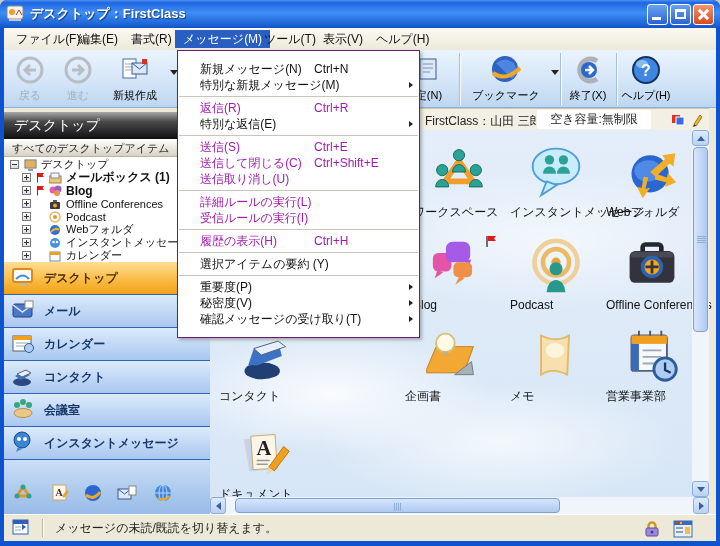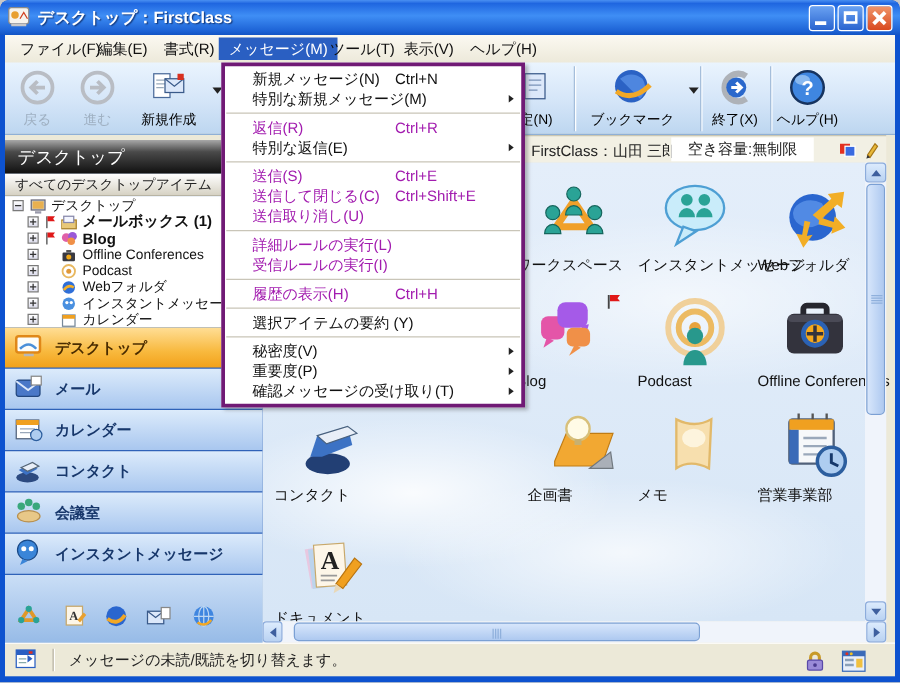--- a/index.html
+++ b/index.html
@@ -75,21 +75,21 @@
 .arr.right{border-left:5px solid #3e5f9e;border-top:4px solid transparent;border-bottom:4px solid transparent}
 .vthumb{position:absolute;left:1px;width:15px;background:linear-gradient(90deg,#d7e6fb,#aec9f0);border:1px solid #7ba0d4;border-radius:4px}
 .hthumb{position:absolute;top:1px;height:15px;background:linear-gradient(180deg,#d7e6fb,#aec9f0);border:1px solid #7ba0d4;border-radius:4px}
 .grip-v{position:absolute;left:3px;width:9px;height:1px;background:#8fb0dc;box-shadow:0 2px 0 #8fb0dc,0 4px 0 #8fb0dc,0 6px 0 #8fb0dc}
 .grip-h{position:absolute;top:4px;width:1px;height:8px;background:#8fb0dc;box-shadow:2px 0 0 #8fb0dc,4px 0 0 #8fb0dc,6px 0 0 #8fb0dc}
 
 .statusbar{position:absolute;left:0;top:486px;width:712px;height:27px;background:#ece9d8;border-top:1px solid #fff;display:flex;align-items:center;padding:0 8px;font-size:12px;color:#222}
 .ssep{width:1px;height:18px;background:#b8b4a4;box-shadow:1px 0 0 #fff;margin:0 12px}
 .sb-right{position:absolute;top:5px;display:inline-flex}
 
-.ctxmenu{position:absolute;left:173px;top:22px;width:243px;background:#fff;border:3px solid #701a75;box-shadow:2px 2px 3px rgba(80,80,80,.4);padding:2px 0;z-index:100}
+.ctxmenu{position:absolute;left:173px;top:22px;width:243px;background:#fff;border:1px solid #701a75;box-shadow:2px 2px 3px rgba(80,80,80,.4);padding:10px 0;z-index:100}
 .mi{position:relative;height:16px;line-height:16px;font-size:12px;white-space:nowrap;color:#111}
 .mi-l{position:absolute;left:22px}
 .mi-s{position:absolute;left:136px}
 .mi.dis{color:#a21caf}
 .mi.hl{background:#2a5fc2;color:#fff}
 .mi-arrow{position:absolute;right:6px;top:5px;width:0;height:0;border-left:4px solid #222;border-top:3px solid transparent;border-bottom:3px solid transparent}
 .msep{height:1px;background:#c9c5b8;margin:3px 1px}
 </style>
 </head>
 <body>
@@ -494,21 +494,21 @@
       </div>
 
       <div class="dicon" style="left:9px;top:198px">
         <svg width="56" height="56" viewBox="0 0 60 60">
             <ellipse cx="27" cy="46" rx="19" ry="9" fill="#223f74"></ellipse>
             <path d="M12 40 L18 22 L44 14 L48 30 L22 40 Z" fill="#3c72c4"></path>
             <path d="M18 22 L44 14 L52 20 L26 29 Z" fill="#e9eff8" stroke="#49617e"></path>
           </svg>
         <div class="dlabel">コンタクト</div>
       </div>
-      <div class="dicon" style="left:212px;top:198px">
+      <div class="dicon" style="left:195px;top:198px">
         <svg width="56" height="56" viewBox="0 0 60 60">
             <path d="M4 44 L14 20 H54 L44 48 H4 Z" fill="#f2a832" stroke="#c07c14"></path>
             <circle cx="24" cy="16" r="10" fill="#fffbe6" stroke="#d8c07a" stroke-width="2"></circle>
             <rect x="21" y="25" width="6" height="5" fill="#c8b070"></rect>
             <path d="M34 50 L52 36 L54 50 Z" fill="#aab0b8" stroke="#70787f"></path>
           </svg>
         <div class="dlabel">企画書</div>
       </div>
       <div class="dicon" style="left:300px;top:198px">
         <svg width="56" height="56" viewBox="0 0 60 60">
@@ -638,25 +638,25 @@
       <div class="mi dis">
           <span class="mi-l">履歴の表示(H)</span>
           <span class="mi-s">Ctrl+H</span>
         </div>
       <div class="msep"></div>
       <div class="mi">
           <span class="mi-l">選択アイテムの要約 (Y)</span>
         </div>
       <div class="msep"></div>
       <div class="mi">
+          <span class="mi-l">重要度(P)</span>
+          <span class="mi-arrow"></span>
+        </div>
+      <div class="mi">
           <span class="mi-l">秘密度(V)</span>
-          <span class="mi-arrow"></span>
-        </div>
-      <div class="mi">
-          <span class="mi-l">重要度(P)</span>
           <span class="mi-arrow"></span>
         </div>
       <div class="mi">
           <span class="mi-l">確認メッセージの受け取り(T)</span>
           <span class="mi-arrow"></span>
         </div>
     </div>
 
   </div>
 </div>

